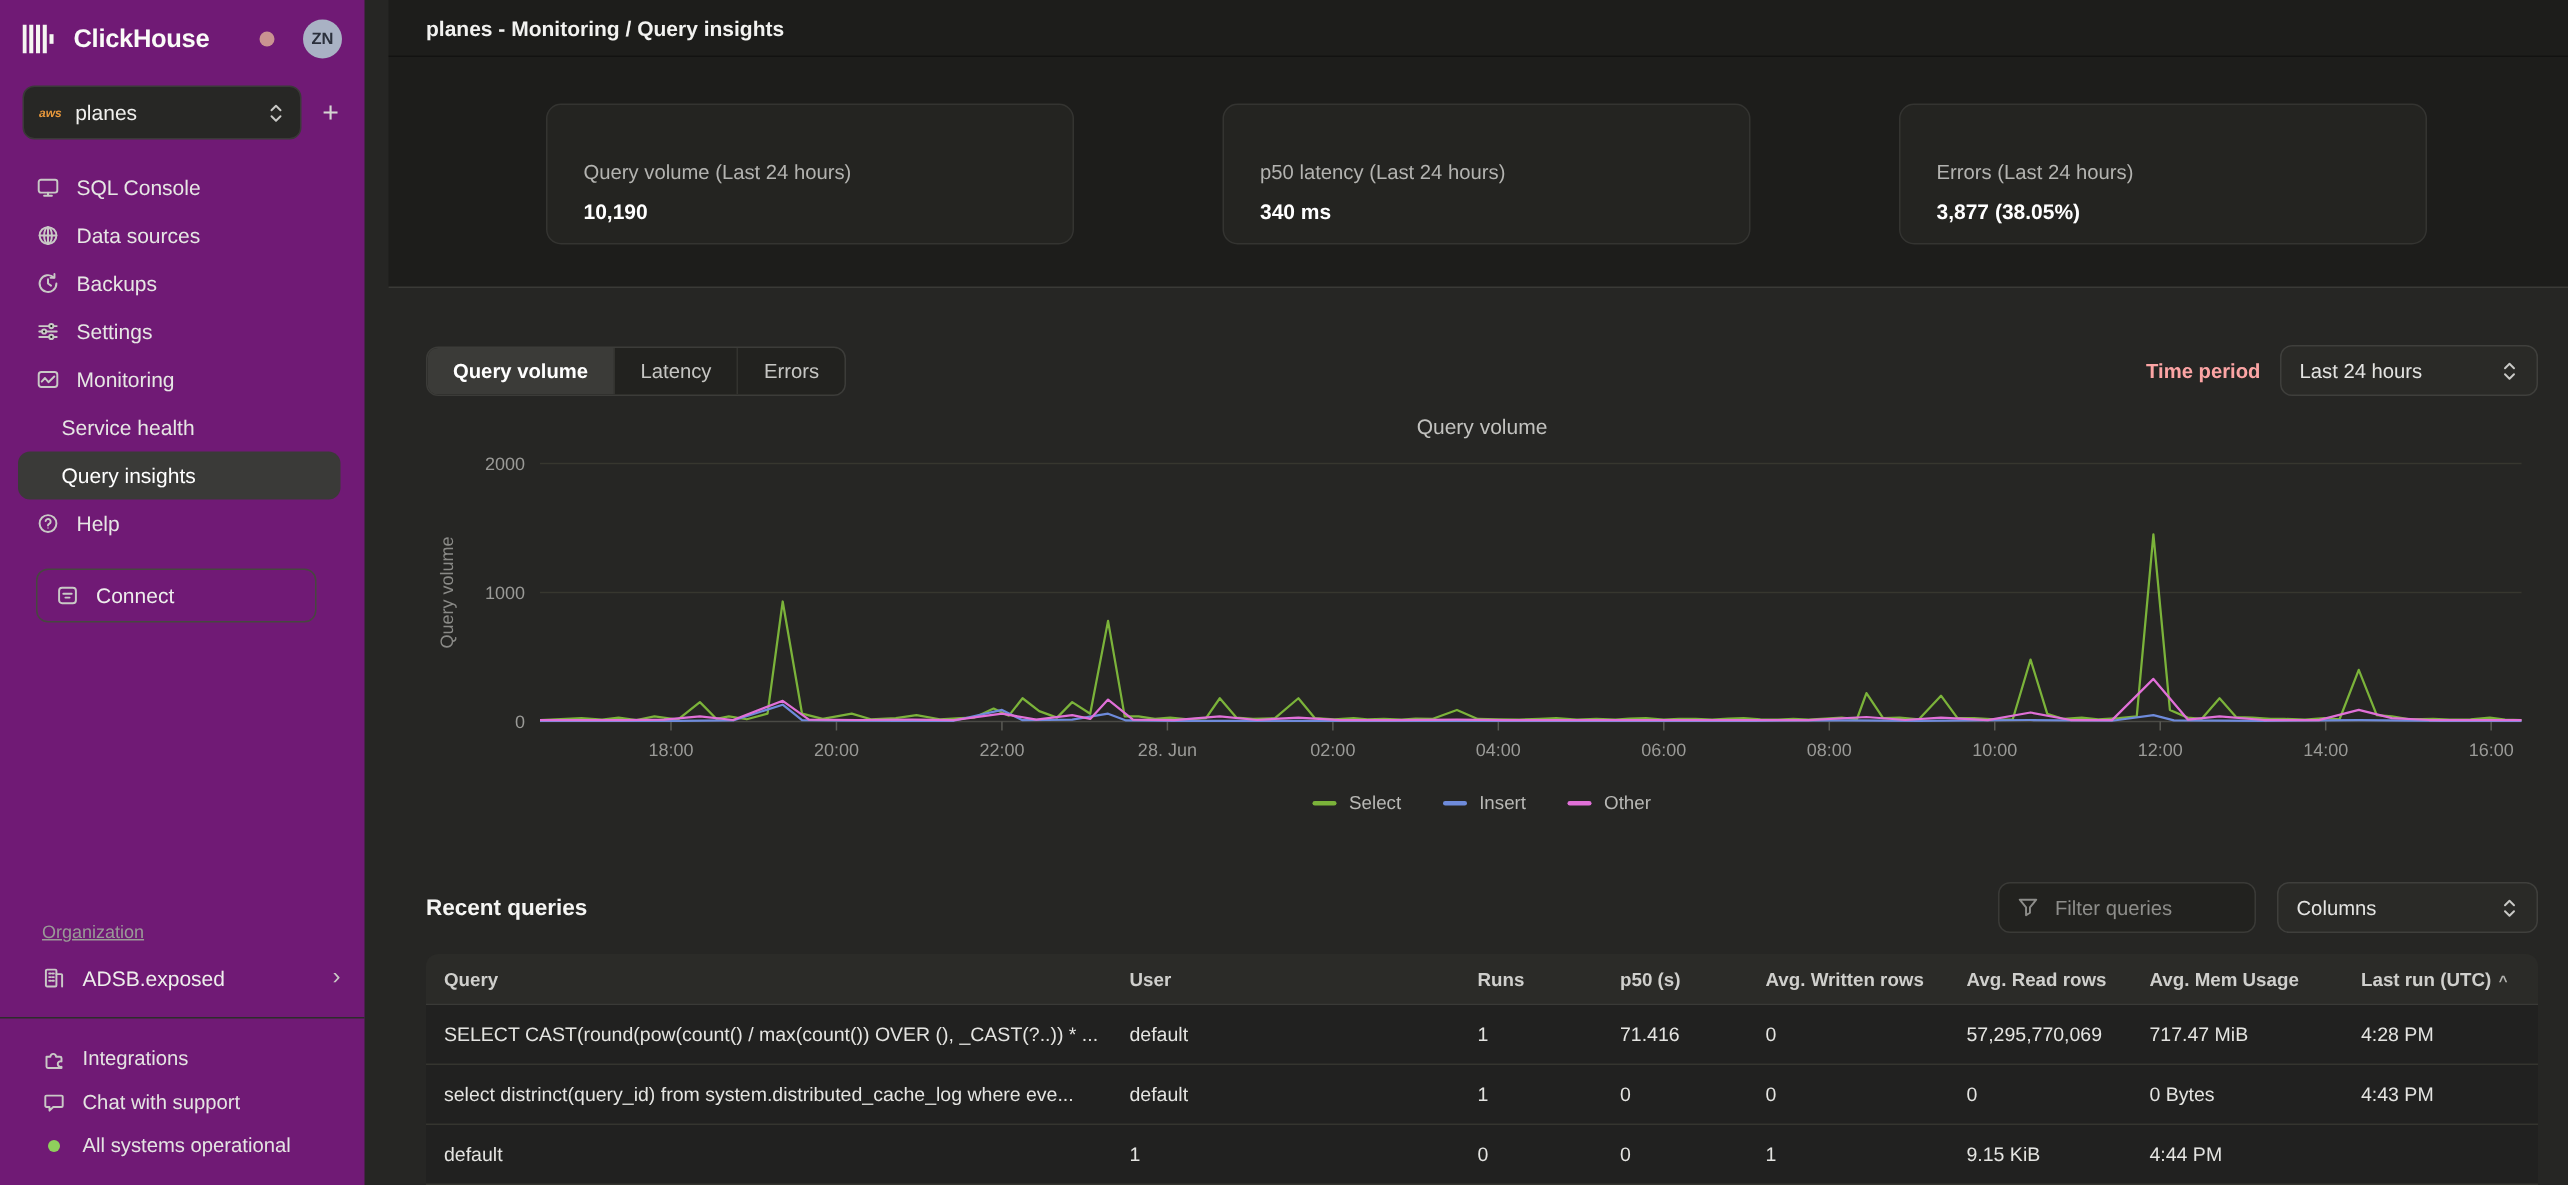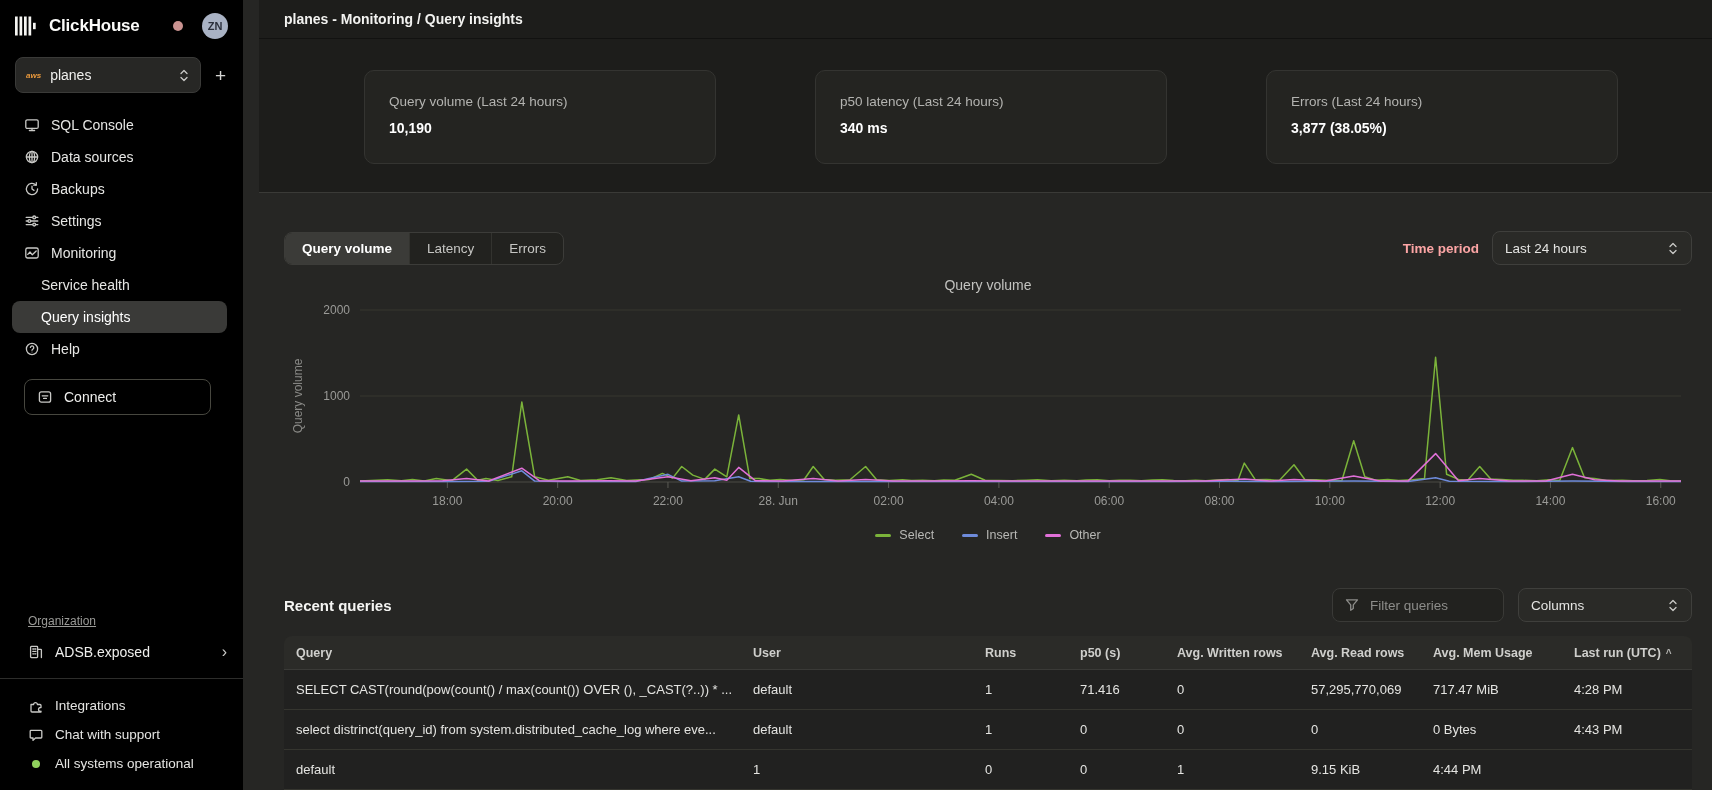--- a/index.html
+++ b/index.html
@@ -1,21 +1,21 @@
 <!DOCTYPE html>
 <html><head>
 <meta charset="utf-8">
 <style>
   * { box-sizing: border-box; }
   html,body { margin:0; padding:0; width:1712px; height:790px; overflow:hidden;
     background:#262624; font-family:"Liberation Sans", sans-serif; color:#e8e8e6; }
   body { display:flex; }
 
   
-  .sidebar { width:243px; min-width:243px; height:790px; background:#000000;
+  .sidebar { width:243px; min-width:243px; height:790px; background:#701a75;
     display:flex; flex-direction:column; }
   .logo-row { display:flex; align-items:center; padding:13px 15px 10px 15px; }
   .logo-svg { margin-right:10px; }
   .brand { font-size:17px; font-weight:bold; color:#fafaf8; letter-spacing:-0.2px; }
   .notif-dot { width:10px; height:10px; border-radius:50%; margin-left:auto; }
   .avatar { width:26px; height:26px; border-radius:50%; margin-left:19px;
     display:flex; align-items:center; justify-content:center;
     font-size:11px; font-weight:bold; color:#2b303c; }
   .service-row { display:flex; align-items:center; padding:8px 15px 0 15px; gap:12px; }
   .service-select { flex:1; height:36px; background:#272725; border:1px solid #3a3a38;
@@ -43,37 +43,37 @@
   .status-dot { width:8px; height:8px; border-radius:50%; margin:0 4px; }
 
   
   .main { flex:1; display:flex; flex-direction:column;margin-left:16px; }
   .topbar { height:44px; background:#1d1d1b; display:flex; align-items:center;
     padding-left:25px; font-size:14px; font-weight:bold; color:#f2f2f0;
     border-bottom:1px solid rgba(0,0,0,0.35); }
   .stats-band { background:#1d1d1b; padding:31px 0 28px 105px; display:flex;
     gap:99px; border-bottom:1px solid #3a3a37; }
   .stat-card { width:352px; height:94px; background:#242421; border:1px solid #343431;
-    border-radius:10px; padding:23px 0 0 24px; }
+    border-radius:10px; padding:37px 0 0 24px; }
   .stat-label { font-size:13.5px; color:#b3b3b0; }
   .stat-value { font-size:14px; font-weight:bold; color:#ffffff; margin-top:11px; }
 
   .content { padding:0 36px 0 25px; flex:1; }
   .controls-row { margin-top:38px; display:flex; justify-content:space-between; align-items:center; }
   .tabs { display:inline-flex; border:1px solid #3c3c39; border-radius:8px;
     background:#22221f; overflow:hidden; }
   .tab { padding:8px 17px; font-size:13.5px; color:#c6c6c3; cursor:pointer;
     border-right:1px solid #33332f; }
   .tab:last-child { border-right:none; }
   .tab.active { background:#3b3b38; color:#ffffff; font-weight:bold; }
   .time-period { display:flex; align-items:center; gap:13px; }
   .tp-label { font-size:13.5px; font-weight:bold; color:#fca5a5; }
   .select-box { display:flex; align-items:center; justify-content:space-between;
     background:#2a2a27; border:1px solid #3f3f3c; border-radius:8px; height:34px;
-    padding:0 12px; font-size:13.5px; color:#e4e4e2; width:200px; cursor:pointer; }
+    padding:0 12px; font-size:13.5px; color:#e4e4e2; width:172px; cursor:pointer; }
 
   .chart-title { margin-top:12px; text-align:center; font-size:14px; color:#c2c2bf; }
   .chart-wrap { margin-top:3px; }
   .legend { display:flex; justify-content:center; gap:28px; margin-top:6px; }
   .legend-item { display:flex; align-items:center; gap:8px; font-size:12.5px; color:#b8b8b5; cursor:pointer; }
   .legend-swatch { width:16px; height:3px; border-radius:2px; }
 
   .recent-header { margin-top:46px; display:flex; justify-content:space-between; align-items:center; }
   .recent-title { font-size:15px; font-weight:bold; color:#f5f5f3; }
   .recent-actions { display:flex; gap:14px; align-items:center; }

